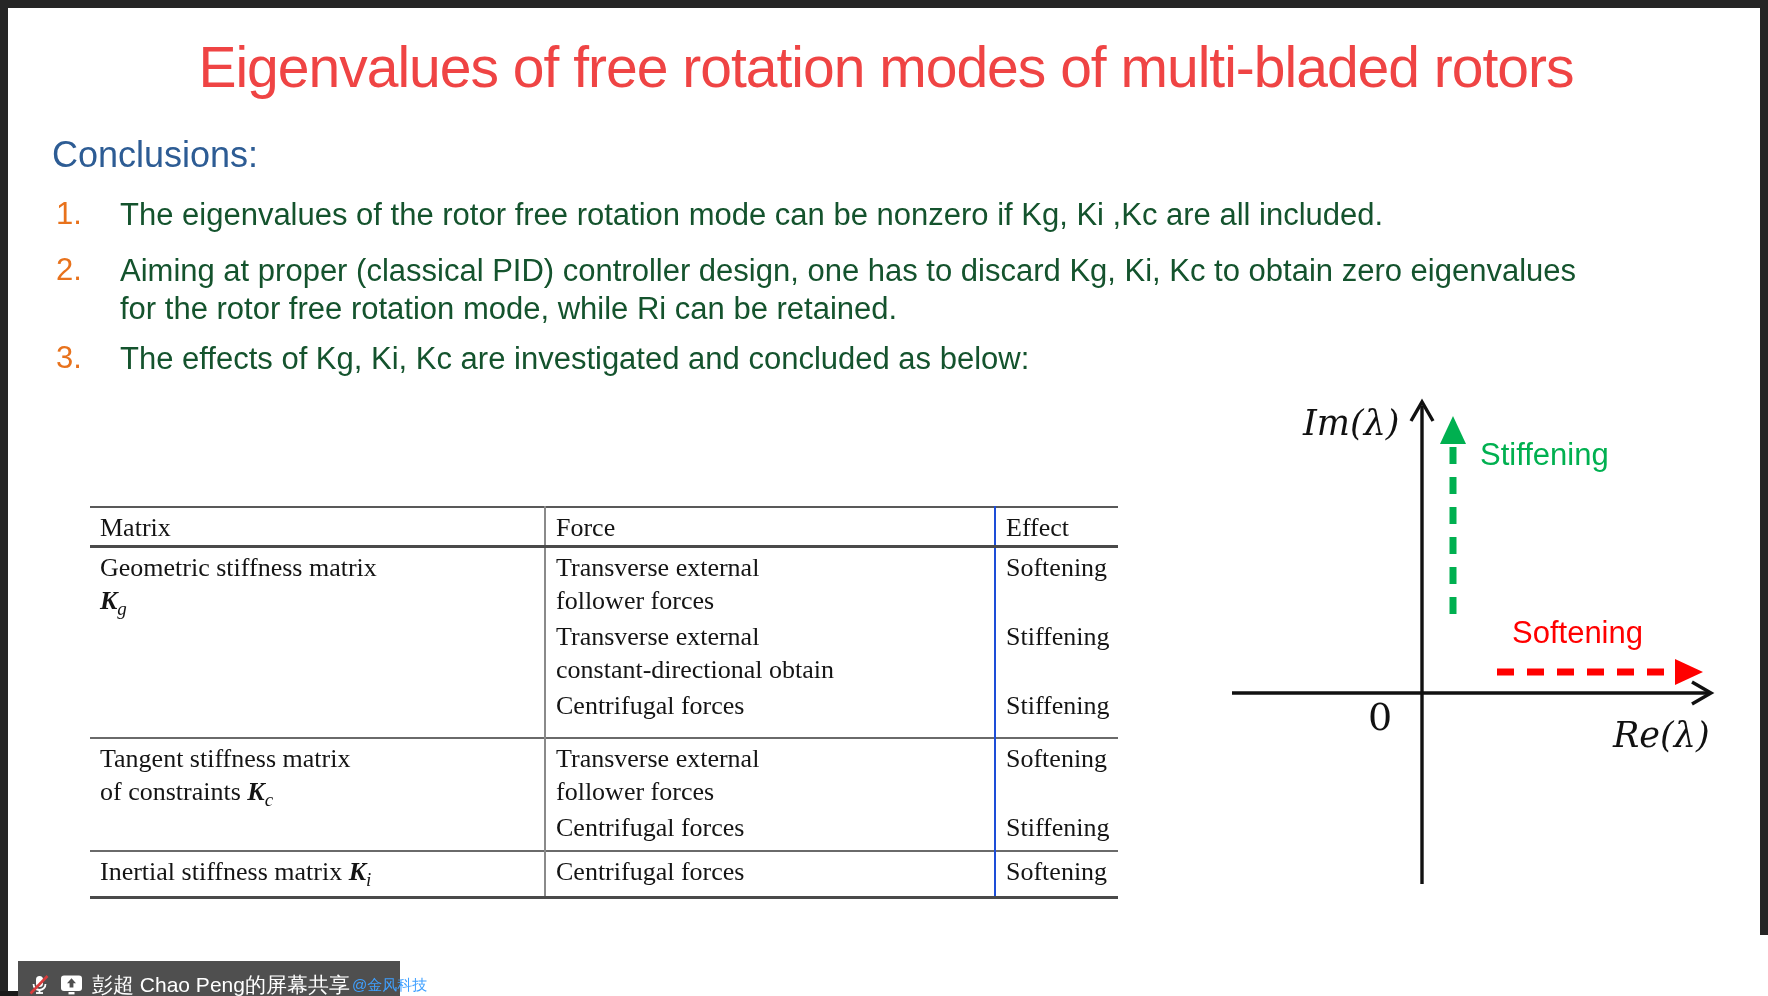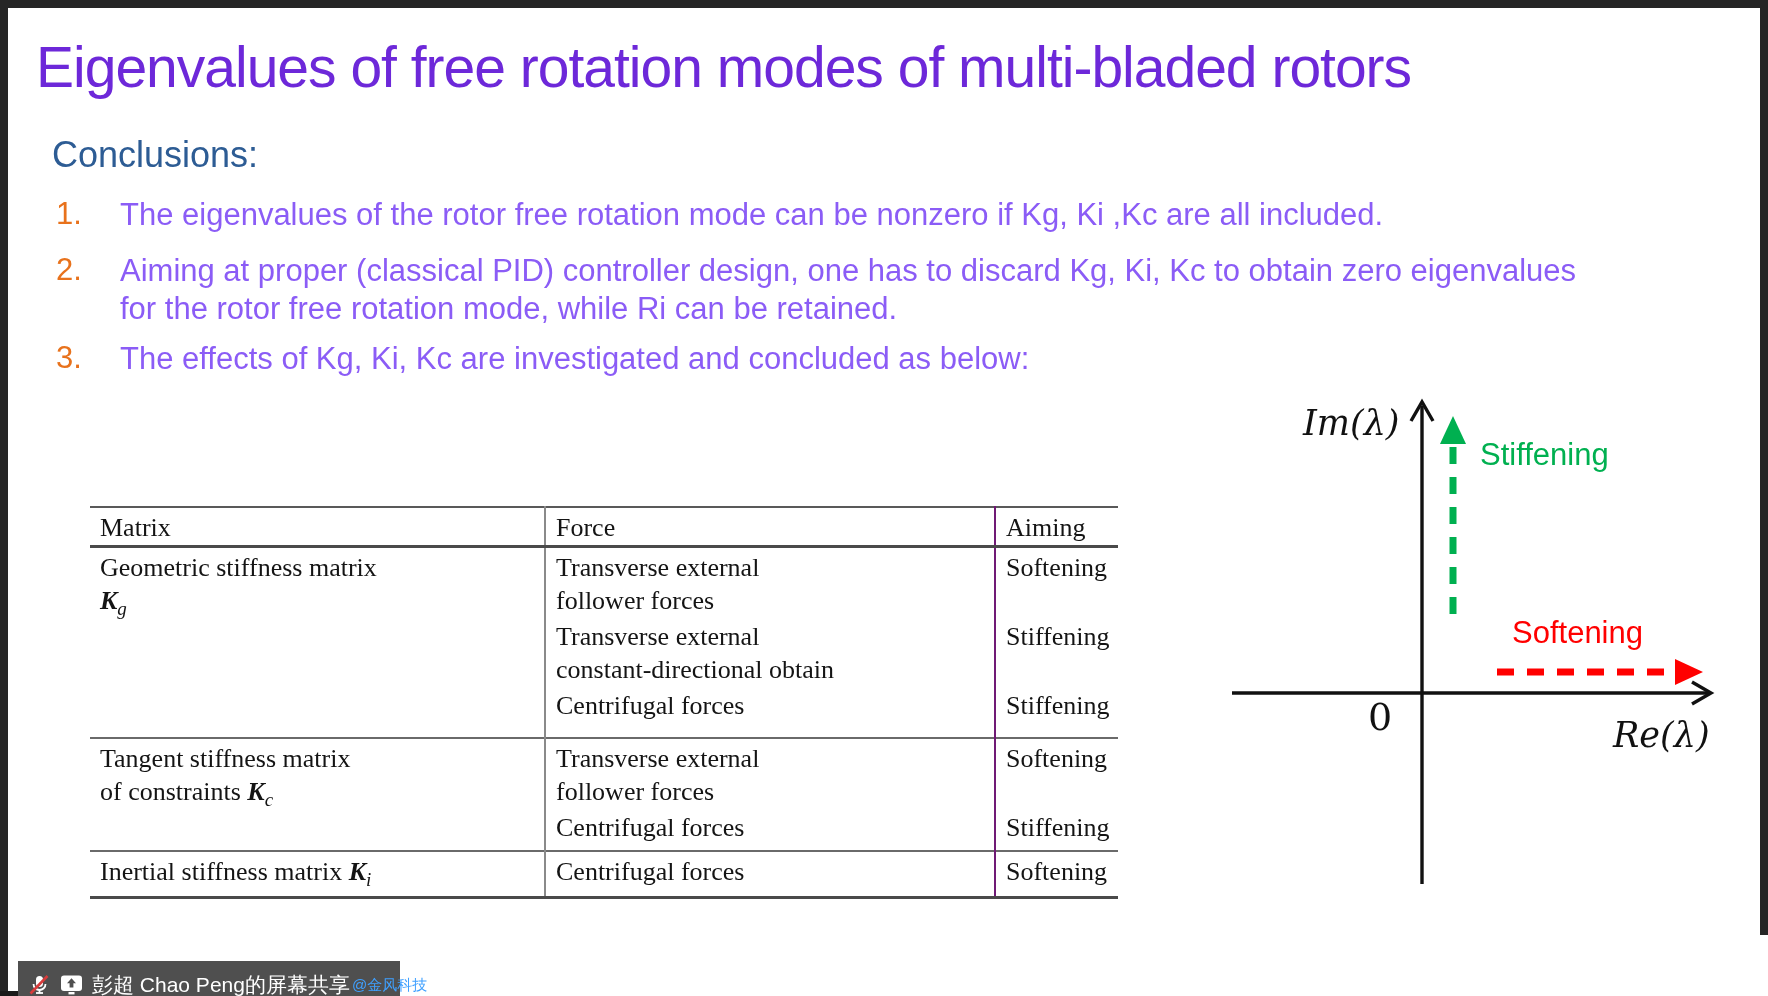--- a/index.html
+++ b/index.html
@@ -10,54 +10,54 @@
   }
   
   .frame-top{position:absolute;left:0;top:0;width:1768px;height:8px;background:#262626;}
   .frame-left{position:absolute;left:0;top:0;width:8px;height:996px;background:#262626;}
   .frame-right{position:absolute;left:1760px;top:0;width:8px;height:935px;background:#262626;}
   .frame-bottom-left{position:absolute;left:0;top:991px;width:392px;height:5px;background:#1a1a1a;}
 
   
   .slide-title{
     position:absolute;left:36px;top:34px;width:1700px;
-    font-size:57px;letter-spacing:-1px;color:#6d28d9;font-weight:400;
+    font-size:57px;letter-spacing:-1px;color:#ef4444;font-weight:400;text-align:center;
   }
   .conclusions{
     position:absolute;left:52px;top:134px;
     font-size:36px;color:#2D5C94;
   }
   .points{position:absolute;left:56px;top:0;width:1560px;}
   .point{position:absolute;display:flex;align-items:flex-start;}
   .point-num{
     width:50px;flex:0 0 50px;margin-right:14px;
     font-size:31px;color:#E8721C;
   }
   .point-text{
-    width:1500px;font-size:31px;line-height:38px;color:#8b5cf6;
+    width:1500px;font-size:31px;line-height:38px;color:#14532d;
   }
   .p1{top:196px;left:0;}
   .p2{top:252px;left:0;}
   .p3{top:340px;left:0;}
 
   
   .tbl-wrap{position:absolute;left:90px;top:506px;width:1028px;}
   table.effects{
     border-collapse:collapse;table-layout:fixed;width:1028px;
     font-family:"Liberation Serif","DejaVu Serif",serif;
     font-size:26px;line-height:33px;color:#141414;
     border-top:2px solid #595959;
     border-bottom:3px solid #4a4a4a;
   }
   table.effects th, table.effects td{
     text-align:left;vertical-align:top;font-weight:400;
     padding:3px 6px 0 10px;overflow:hidden;
   }
   .c1{border-right:2px solid #8a8a8a;}
-  .c2{border-right:2px solid #701a75;margin-top:33px;}
+  .c2{border-right:2px solid #1d4ed8;margin-top:33px;}
   tr.hdr{height:39px;border-bottom:3px solid #4a4a4a;}
   tr.group-end{border-bottom:2px solid #6a6a6a;}
   tr.g1a{height:67px;} tr.g1b{height:68px;} tr.g1c{height:52px;}
   tr.g2a{height:68px;} tr.g2b{height:43px;}
   tr.g3{height:41px;}
   .msym{font-weight:bold;font-style:italic;}
   .msub{font-style:italic;font-size:19px;}
   td.effect-cell{white-space:nowrap;}
 
   
@@ -108,21 +108,21 @@
   <table class="effects">
     <colgroup>
         <col style="width:455px">
         <col style="width:450px">
         <col style="width:123px">
       </colgroup>
     <thead>
       <tr class="hdr">
         <th class="c1">Matrix</th>
         <th class="c2">Force</th>
-        <th>Aiming</th>
+        <th>Effect</th>
       </tr>
     </thead>
     <tbody>
       <tr class="g1a">
         <td class="c1" rowspan="3">
           <span>Geometric stiffness matrix</span><br>
           <span class="msym">K</span><sub class="msub">g</sub>
         </td>
         <td class="c2">
           <span>Transverse external</span><br>

